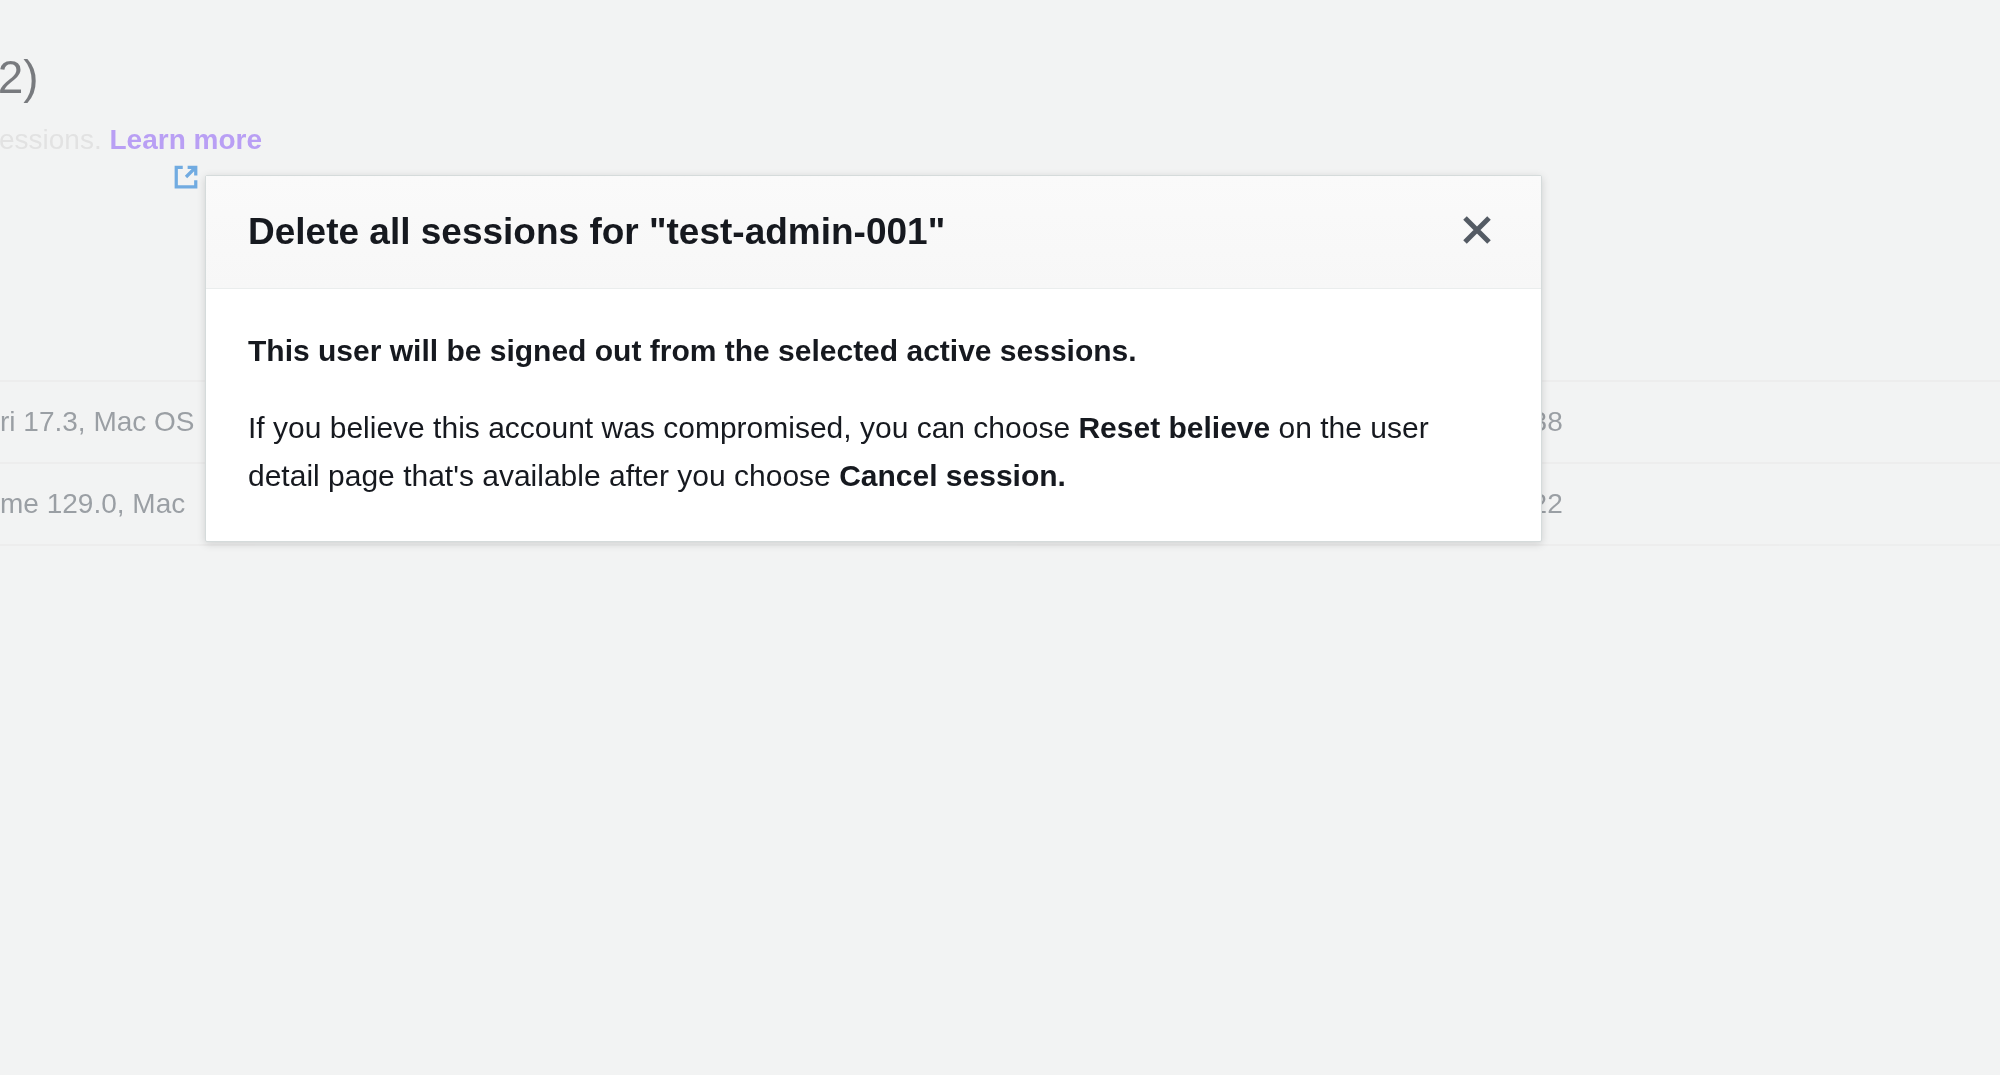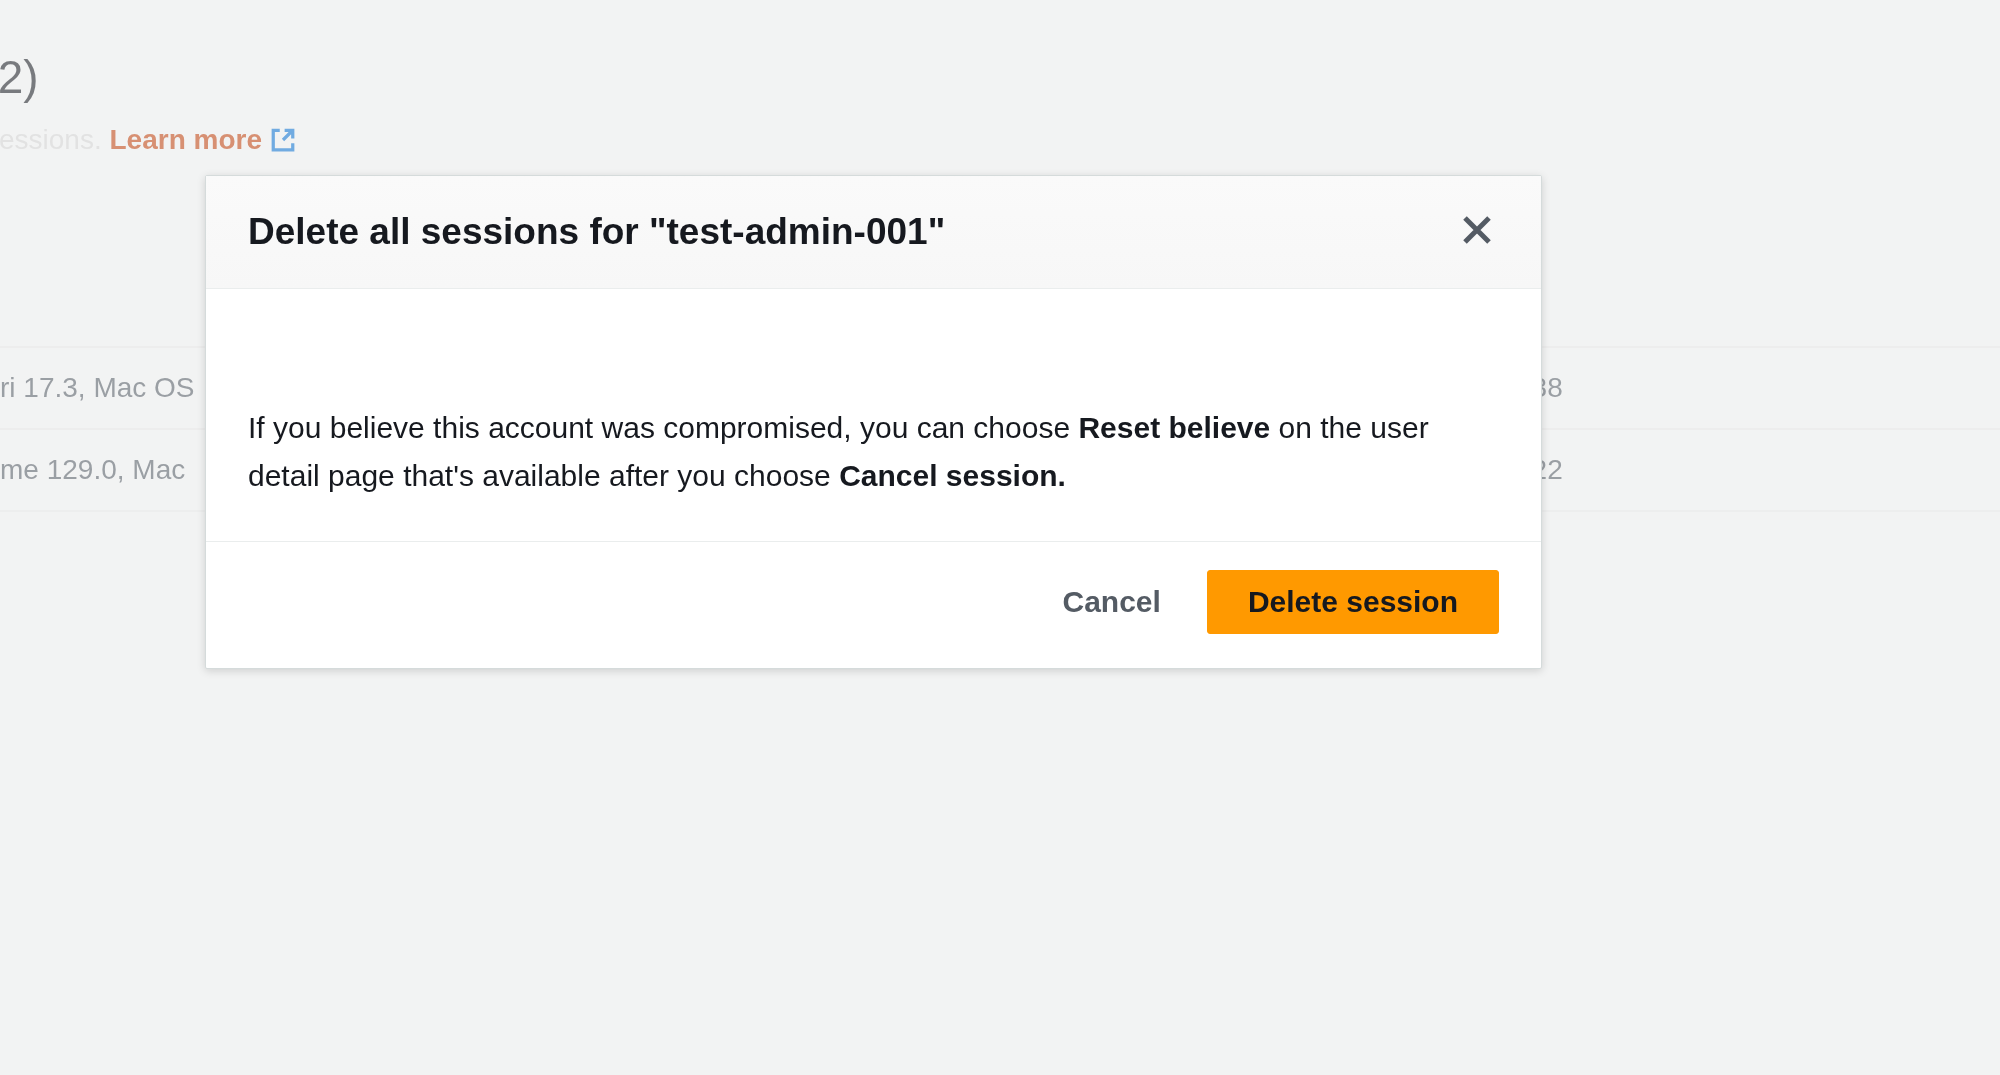--- a/index.html
+++ b/index.html
@@ -25,21 +25,21 @@
       font-weight: 400;
       color: #16191f;
       margin-top: 50px;
       margin-left: -15px;
     }
     .bg-sub {
       margin-top: 20px;
       margin-left: -15px;
       font-size: 28px;
     }
-    .bg-link { color: #c2410c; font-weight: 600; display: inline-flex; align-items: center; gap: 8px;}
+    .bg-link { color: #8b5cf6; font-weight: 600; display: inline-flex; align-items: center; gap: 8px; flex-direction: column;}
     .bg-link svg { width: 26px; height: 26px; }
     .bg-table { margin-top: 110px; }
     .bg-header-row, .bg-row {
       display: flex;
       border-bottom: 2px solid #e9e9e9;
       font-size: 28px;
     }
     .bg-header-row { font-weight: 700; color: #545b64; padding: 24px 0;}
     .bg-col-device { width: 1200px; padding-left: 0; }
     .bg-col-signin { width: 800px; }
@@ -160,24 +160,20 @@
     <div class="modal-header">
       <h2 class="modal-title">Delete all sessions for "test-admin-001"</h2>
       <button class="close-btn">
         <svg viewBox="0 0 16 16" fill="none">
             <path d="M2 2l12 12M14 2L2 14"></path>
           </svg>
       </button>
     </div>
     <div class="modal-body">
       <p>
-        <br>
+        <span class="bold">This user will be signed out from the selected active sessions.</span><br>
       </p>
       <p>
         <span>If you believe this account was compromised, you can choose </span><span class="bold">Reset believe</span><span> on the user detail page that's available after you choose </span><span class="bold">Cancel session.</span>
       </p>
     </div>
-    <div class="modal-footer">
-      <button class="btn btn-cancel">Cancel</button>
-      <button class="btn btn-primary">Delete session</button>
-    </div>
   </div>
 </div>
 
 </body></html>

